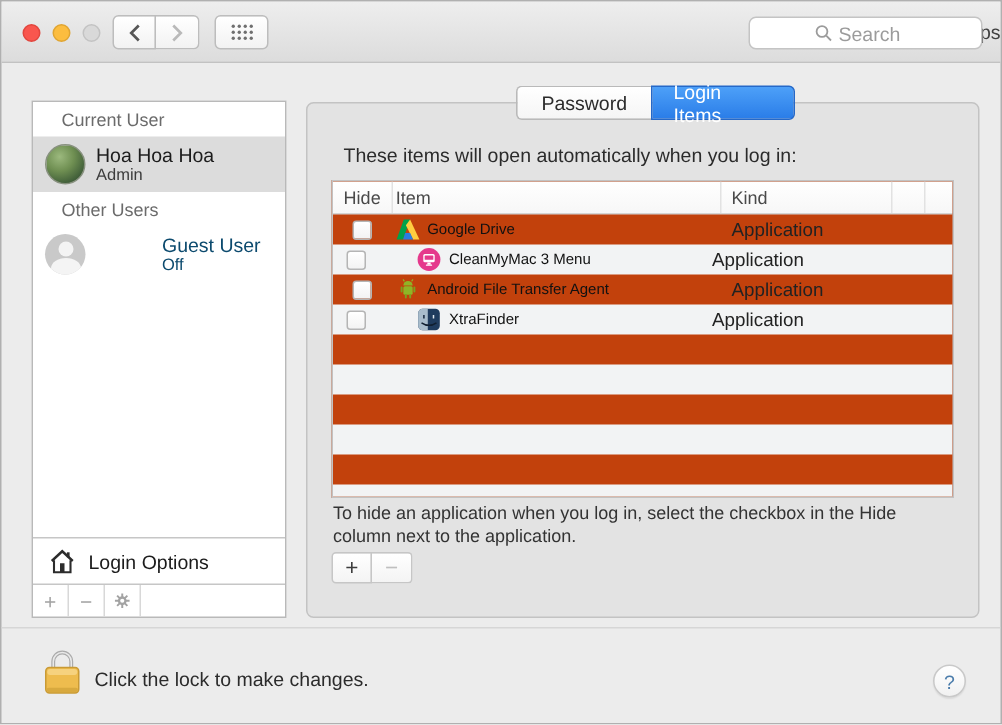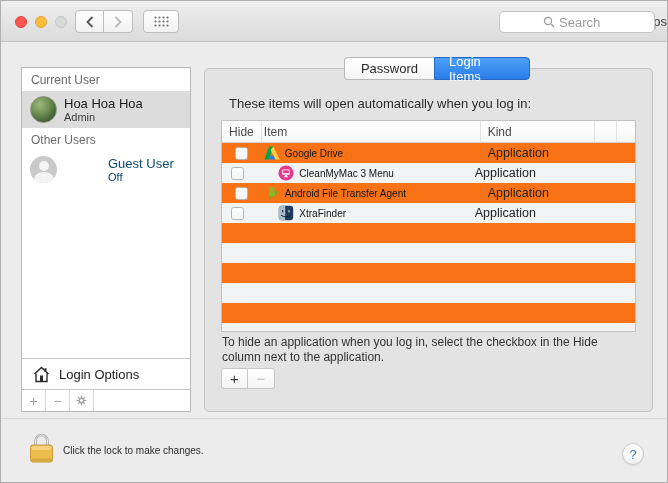--- a/index.html
+++ b/index.html
@@ -43,21 +43,21 @@
     border:none; outline:none; width:52px; font-size:13px; color:#444;
     font-family:inherit; background:transparent;
   }
   .searchfield input::placeholder { color:#9b9b9b; }
 
   
   .sidebar {
     position:absolute; left:20px; top:66px; width:170px; height:345px;
     background:#fff; border:1px solid #b9b9b9; display:flex; flex-direction:column;
   }
-  .side-header { padding:5px 9px 4px; font-size:12px; color:#6b6b6b; }
+  .side-header { padding:5px 19px 4px; font-size:12px; color:#6b6b6b; }
   .user-row { display:flex; align-items:center; gap:7px; padding:5px 8px; height:37px; }
   .user-row.selected { background:#dcdcdc; }
   .avatar { width:27px; height:27px; border-radius:50%; flex:0 0 27px; }
   .avatar.photo {
     background:radial-gradient(circle at 35% 30%, #9cb97e 0%, #6f8f52 40%, #42603a 75%, #2c4228 100%);
     border:1px solid #88917f;
   }
   .avatar.guest { background:#c9c9c9; position:relative; overflow:hidden; }
   .avatar.guest::before { 
     content:""; position:absolute; left:8.5px; top:5px; width:10px; height:10px; border-radius:50%; background:#f4f4f4;
@@ -94,21 +94,21 @@
   }
   .tab.active {
     background:linear-gradient(180deg,#4da0f8,#2a7de8); color:#fff;
     border:1px solid #2568c8; border-radius:0 4px 4px 0; width:96px;
   }
   .heading { position:absolute; left:228px; top:95px; font-size:13px; color:#2b2b2b; z-index:2; }
 
   
   .table {
     position:absolute; left:220px; top:119px; width:415px; height:212px;
-    background:#f97316; border:1px solid #c2c2c2; overflow:hidden; z-index:2;
+    background:#c2410c; border:1px solid #c2c2c2; overflow:hidden; z-index:2;
     display:flex; flex-direction:column;
   }
   .thead { display:flex; height:22px; background:linear-gradient(180deg,#ffffff,#f7f7f7); border-bottom:1px solid #d4d4d4; flex:0 0 22px; }
   .th { font-size:12px; color:#4a4a4a; display:flex; align-items:center; padding:0 7px; border-right:1px solid #e2e2e2; }
   .trow { display:flex; height:20px; flex:0 0 20px; align-items:center; }
   .trow.alt { background:#f2f3f4;gap:24px; }
   .cell { display:flex; align-items:center; height:100%; }
   .c-hide { width:40px; justify-content:center; }
   .c-item { width:220px; gap:5px; padding-left:2px; }
   .c-kind { width:115px; padding-left:7px; }
@@ -127,21 +127,21 @@
     width:27px; height:21px; background:linear-gradient(180deg,#ffffff,#f4f4f4);
     border:1px solid #c6c6c6; display:flex; align-items:center; justify-content:center;
     font-size:15px; color:#3d3d3d;
   }
   .pm-btn.add { border-radius:3px 0 0 3px; }
   .pm-btn.remove { border-radius:0 3px 3px 0; border-left:none; color:#bfbfbf; }
 
   
   .footer-sep { position:absolute; left:0; top:417px; width:100%; height:1px; background:#d6d6d6; }
   .lock { position:absolute; left:27px; top:431px; }
-  .lock-text { position:absolute; left:62px; top:444px; font-size:10px; color:#2b2b2b; }
+  .lock-text { position:absolute; left:62px; top:444px; font-size:13px; color:#2b2b2b; }
   .help-btn {
     position:absolute; right:23px; top:442px; width:22px; height:22px; border-radius:50%;
     background:linear-gradient(180deg,#ffffff,#f1f1f1); border:1px solid #c9c9c9;
     display:flex; align-items:center; justify-content:center;
     font-size:13px; color:#4a7cab; box-shadow:0 1px 1px rgba(0,0,0,.08);
   }
   svg { display:block; }
 </style>
 </head>
 <body>

